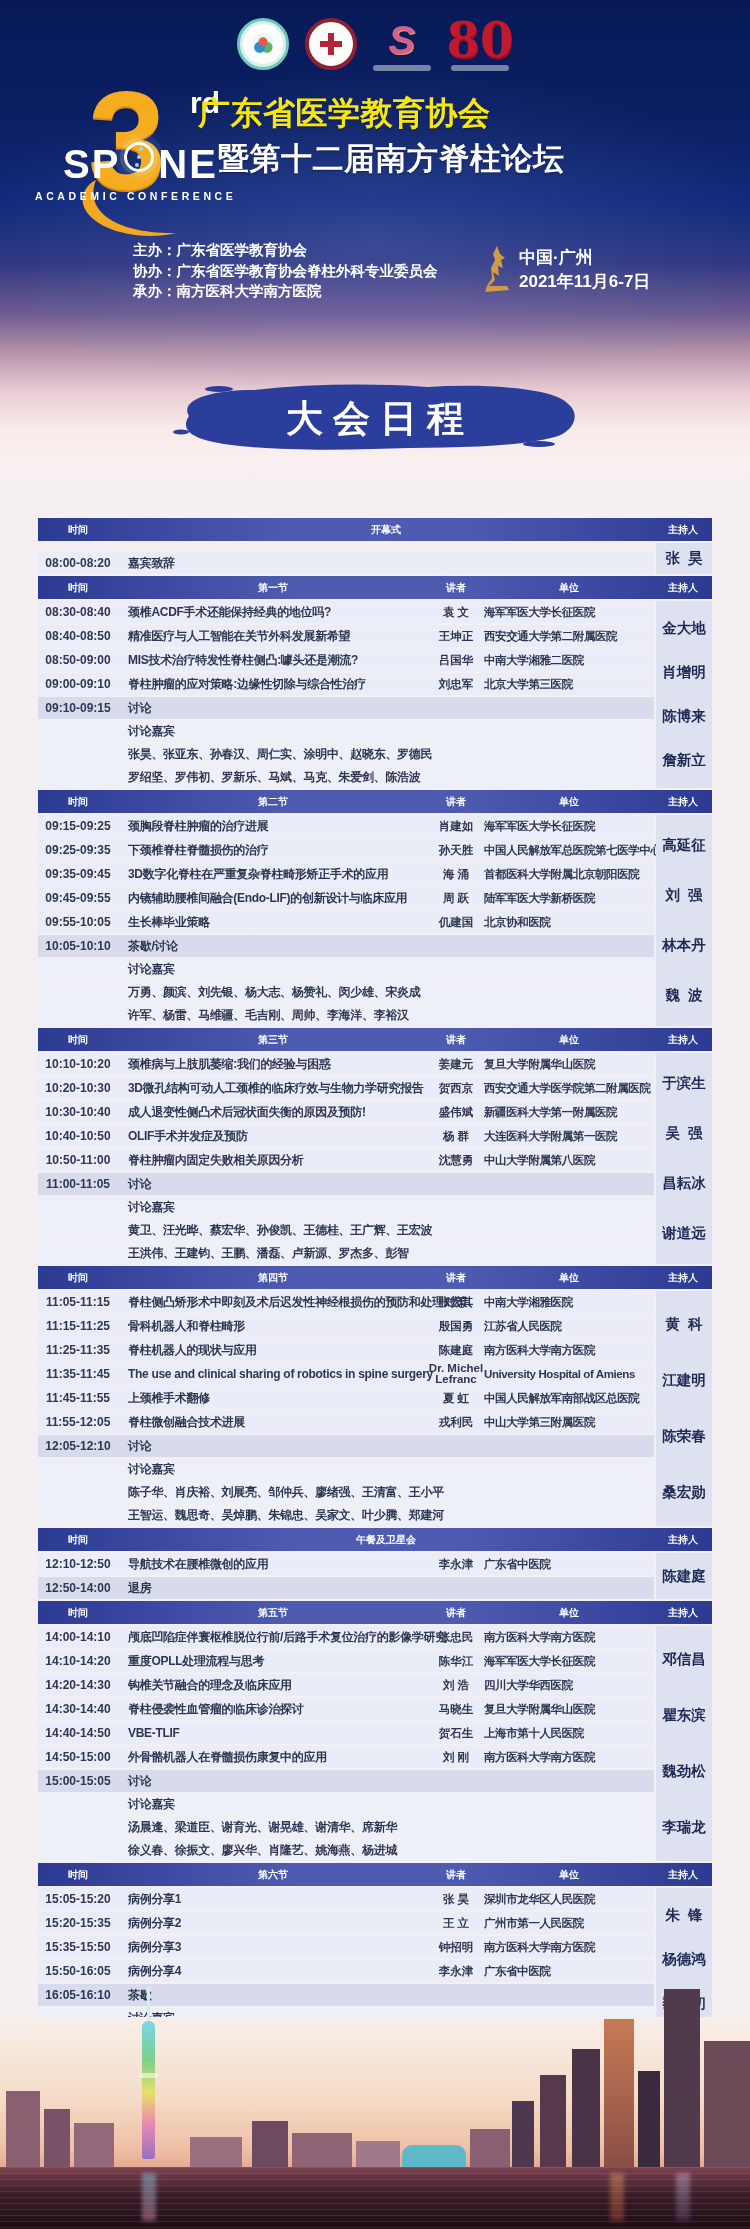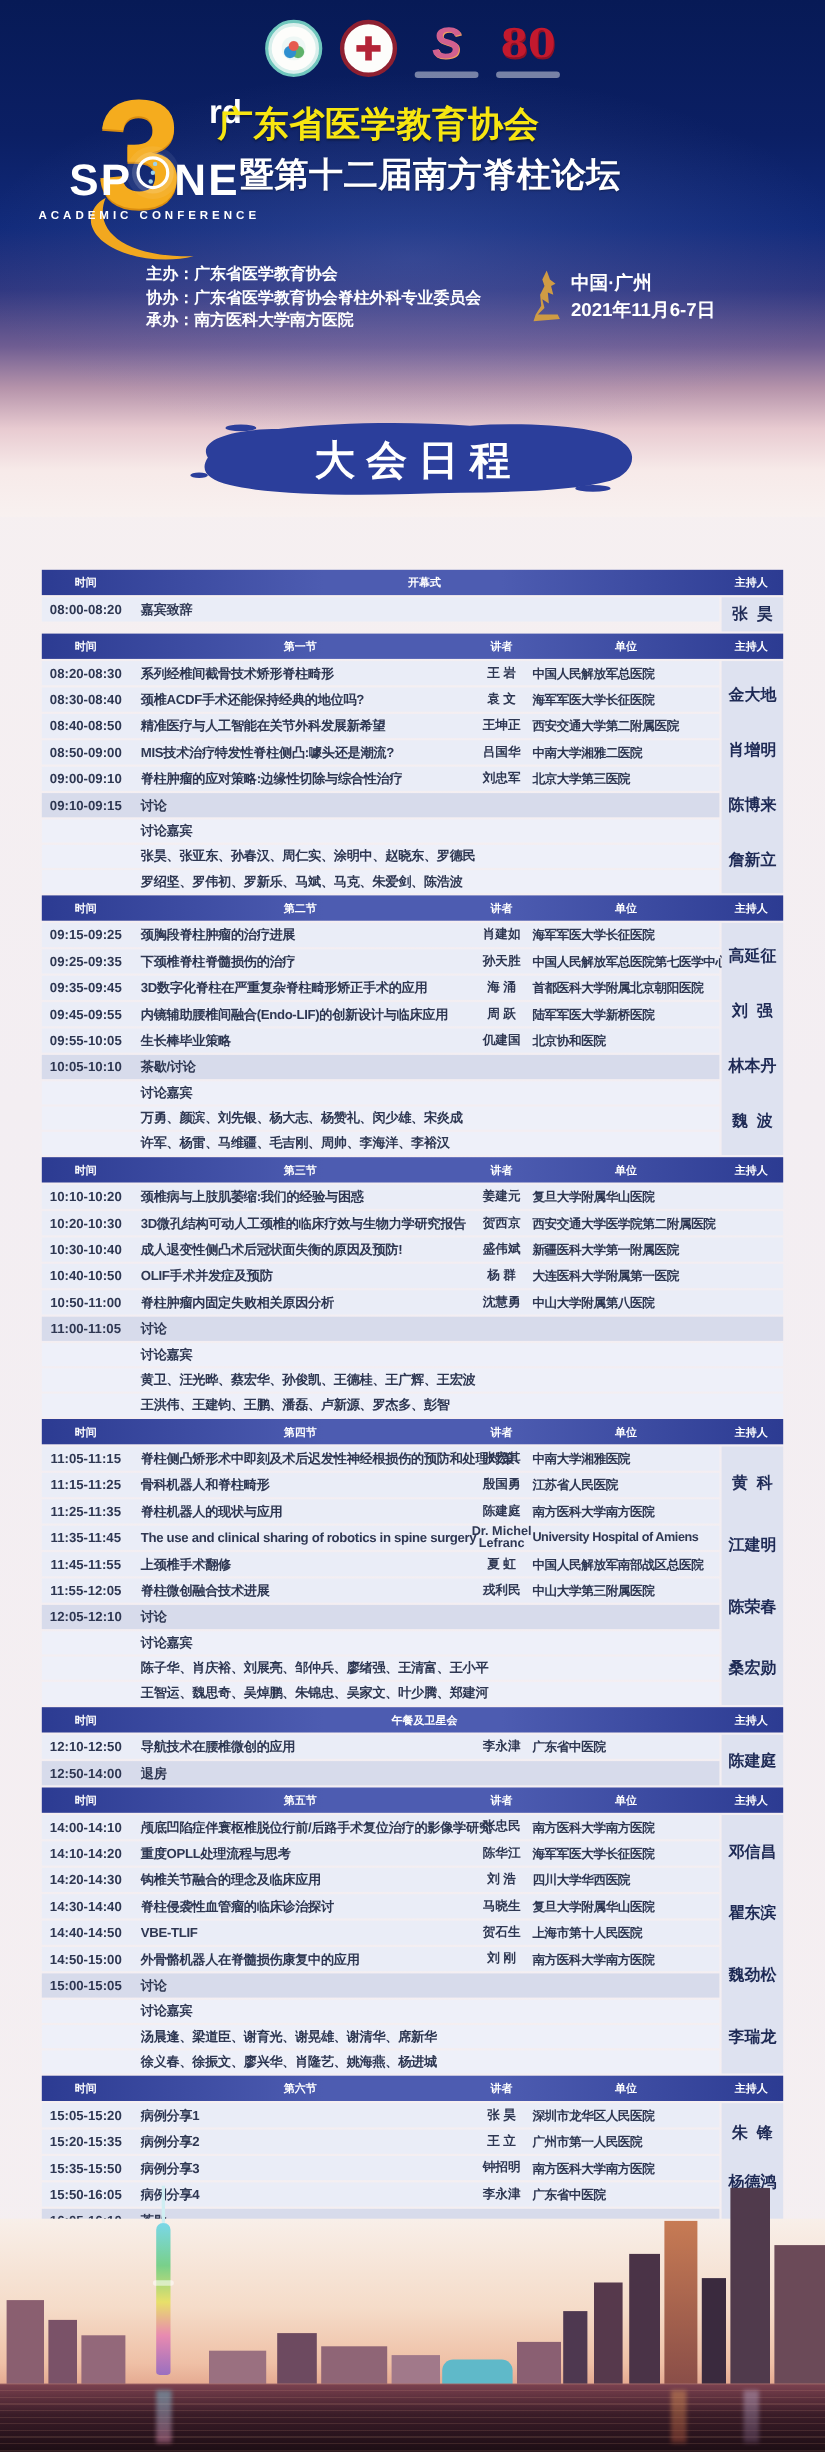--- a/index.html
+++ b/index.html
@@ -21,21 +21,21 @@
       background:radial-gradient(circle at 50% 40%, #e65a4e 0 4px, transparent 5px),
                  radial-gradient(circle at 35% 65%, #2e8fd0 0 5px, transparent 6px),
                  radial-gradient(circle at 68% 65%, #5fb26a 0 5px, transparent 6px), #eef7f5; }
   .ring-red { border:4px solid #8e2031; }
   .cross { position:relative; width:22px; height:22px; }
   .cross::before, .cross::after { content:""; position:absolute; background:#b32437; }
   .cross::before { left:8px; top:0; width:6px; height:22px; }
   .cross::after { left:0; top:8px; width:22px; height:6px; }
   .swirl { font-size:40px; font-weight:bold; font-style:italic; color:#d0608f;
            text-shadow:1px 1px 0 #f0a05c; line-height:44px; }
-  .eighty { font-size:36px; font-weight:bold; color:#c3192e; text-shadow:1px 2px 0 #8e1124; line-height:44px; font-family:"DejaVu Serif",serif; }
+  .eighty { font-size:48px; font-weight:bold; color:#c3192e; text-shadow:1px 2px 0 #8e1124; line-height:44px; font-family:"DejaVu Serif",serif; }
   .logo-caption { width:58px; height:6px; border-radius:3px; background:rgba(255,255,255,.45); }
 
   .badge { position:absolute; left:30px; top:84px; width:190px; height:156px; }
   .badge .swoosh { position:absolute; left:50px; top:92px; }
   .badge .three { position:absolute; left:58px; top:-14px; font-size:140px; line-height:1; font-weight:bold;
                   color:#f5ac1e; text-shadow:0 2px 0 #d98c10; }
   .badge .rd { position:absolute; left:160px; top:2px; font-size:30px; font-weight:bold; color:#fff; }
   .badge .spine { position:absolute; left:4px; top:58px; display:flex; color:#fff;
                   font-size:40px; font-weight:bold; letter-spacing:2px;margin-left:29px; }
   .spine-ring { width:30px; height:30px; border:3px solid #fff; border-radius:50%; margin:0 4px; position:relative;
@@ -72,21 +72,21 @@
       color:#1f3a92; font-size:23px; font-weight:800; white-space:nowrap; }
 
   
   .schedule { position:absolute; left:38px; top:518px; width:674px; }
   .sec-header { display:grid; grid-template-columns:80px 310px 56px 170px 58px; height:23px; margin-bottom:2px;
       background:linear-gradient(90deg,#2c3b92,#4d5cb1 38%,#4d5cb1 62%,#2c3b92);
       color:#fff; font-size:10px; font-weight:700; align-items:center; }
   .sec-header span { text-align:center; white-space:nowrap; }
   .sec-header .wide-title { grid-column:2 / 5; }
   .sec-body { display:flex; gap:2px; margin-bottom:2px; }
-  .rows { flex:1 1 auto; display:flex; flex-direction:column; gap:2px; }
+  .rows { flex:1 1 auto; display:flex; flex-direction:column; gap:2px;justify-content:flex-end; }
   .row { display:grid; grid-template-columns:80px 310px 56px 170px; min-height:22px; background:#eaedf7;
       align-items:center; color:#2e3752; }
   .row .c-time { font-size:12px; font-weight:600; text-align:center; white-space:nowrap; }
   .row .c-topic { font-size:12px; font-weight:600; padding-left:10px; white-space:nowrap; letter-spacing:-0.3px; }
   .row .c-speaker { font-size:11.5px; font-weight:600; text-align:center; line-height:11px; }
   .row .c-org { font-size:11.5px; font-weight:600; white-space:nowrap; letter-spacing:-0.4px; }
   .row.discussion { background:#d7dbeb; }
   .row.guests, .row.guests-label { background:#eef0f9; min-height:21px; }
   .row.guests .c-topic, .row.guests-label .c-topic { grid-column:2 / 5; }
   .hosts { flex:0 0 56px; background:#dee2f0; display:flex; flex-direction:column; justify-content:space-around;
@@ -206,26 +206,20 @@
       <div class="sec-header">
         <span>时间</span>
         <span>第一节</span>
         <span>讲者</span>
         <span>单位</span>
         <span>主持人</span>
       </div>
       <div class="sec-body">
         <div class="rows">
           <div class="row">
-            <div class="c-time">08:20-08:30</div>
-            <div class="c-topic">系列经椎间截骨技术矫形脊柱畸形</div>
-            <div class="c-speaker">王  岩</div>
-            <div class="c-org">中国人民解放军总医院</div>
-          </div>
-          <div class="row">
             <div class="c-time">08:30-08:40</div>
             <div class="c-topic">颈椎ACDF手术还能保持经典的地位吗?</div>
             <div class="c-speaker">袁  文</div>
             <div class="c-org">海军军医大学长征医院</div>
           </div>
           <div class="row">
             <div class="c-time">08:40-08:50</div>
             <div class="c-topic">精准医疗与人工智能在关节外科发展新希望</div>
             <div class="c-speaker">王坤正</div>
             <div class="c-org">西安交通大学第二附属医院</div>
@@ -383,20 +377,26 @@
             <div class="c-topic">讨论嘉宾</div>
           </div>
           <div class="row guests">
             <div class="c-time"></div>
             <div class="c-topic">黄卫、汪光晔、蔡宏华、孙俊凯、王德桂、王广辉、王宏波</div>
           </div>
           <div class="row guests">
             <div class="c-time"></div>
             <div class="c-topic">王洪伟、王建钧、王鹏、潘磊、卢新源、罗杰多、彭智</div>
           </div>
+        </div>
+        <div class="hosts">
+          <span>于滨生</span>
+          <span>吴  强</span>
+          <span>昌耘冰</span>
+          <span>谢道远</span>
         </div>
       </div>
       <div class="sec-header">
         <span>时间</span>
         <span>第四节</span>
         <span>讲者</span>
         <span>单位</span>
         <span>主持人</span>
       </div>
       <div class="sec-body">

